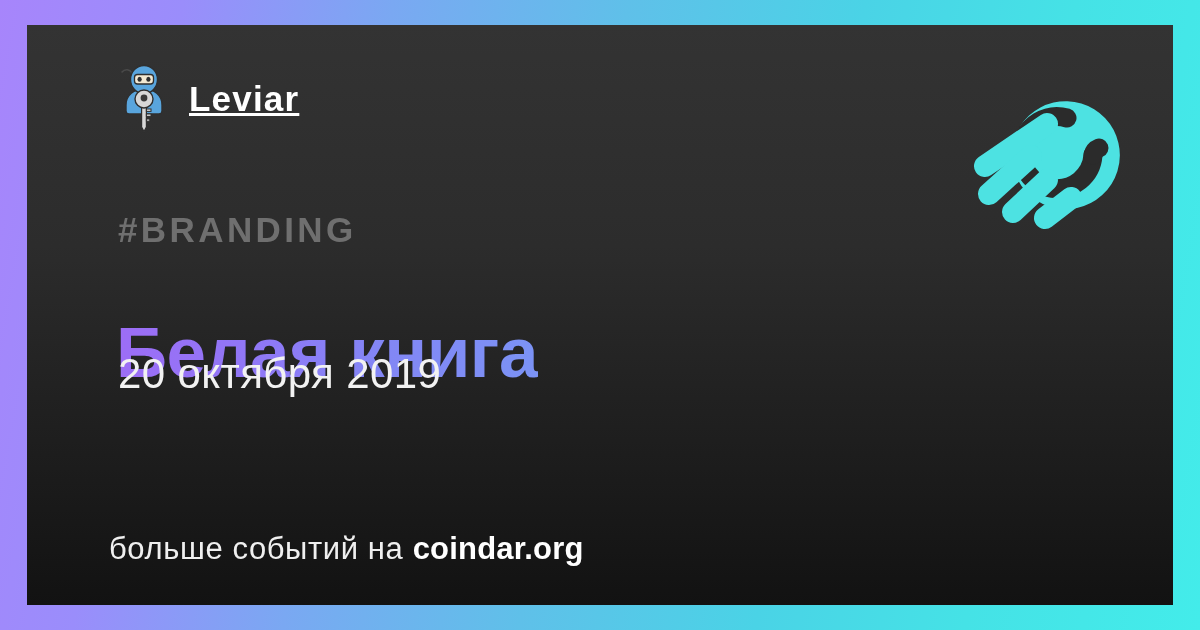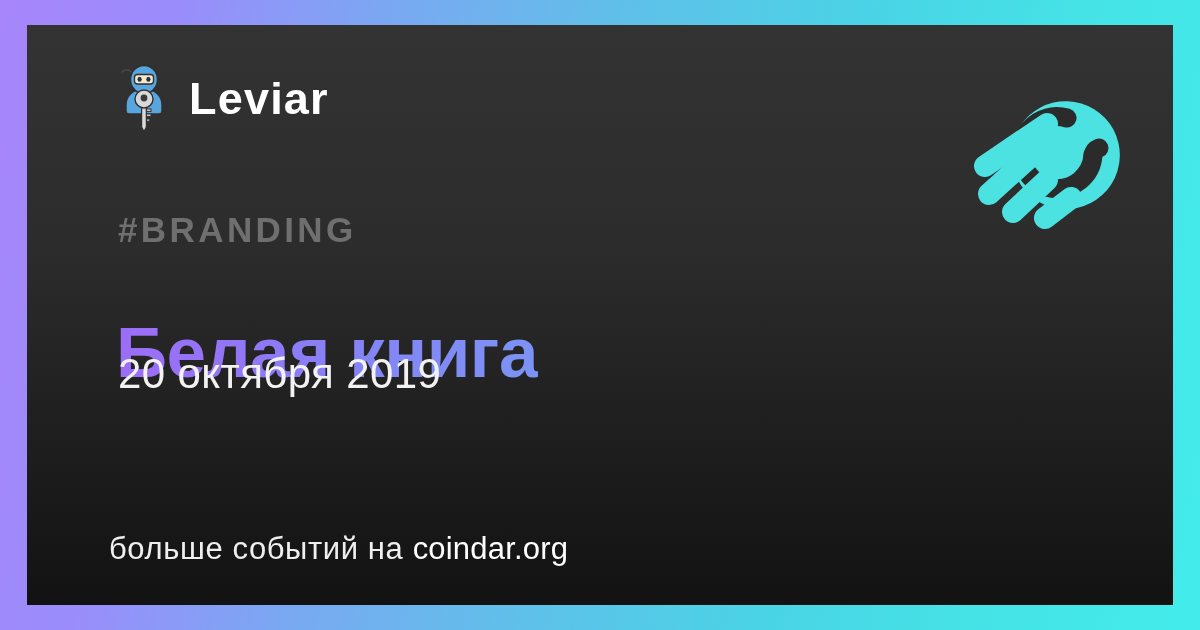--- a/index.html
+++ b/index.html
@@ -52,25 +52,26 @@
     height: 70px;
   }
   .brand-logo {
     width: 52px;
     height: 70px;
     flex: 0 0 auto;
     display: block;
   }
   .brand-name {
     color: #ffffff;
-    font-size: 45px;
+    font-size: 35px;
     font-weight: 700;
     letter-spacing: 1.2px;
     line-height: 1;
     white-space: nowrap;
+    text-decoration: underline;
   }
 
   
   .coindar-mark {
     position: absolute;
     right: 38px;
     top: 35px;
     width: 176px;
     height: 176px;
   }
@@ -124,21 +125,21 @@
     left: 82px;
     top: 508px;
     color: #efefef;
     font-size: 31px;
     font-weight: 400;
     letter-spacing: 0.6px;
     line-height: 1;
     white-space: nowrap;
   }
   .footer .site {
-    font-weight: 400;
+    font-weight: 700;
     color: #ffffff;
     letter-spacing: 0.2px;
   }
 </style>
 </head>
 <body>
 
 <div class="frame">
   <div class="card">
 

